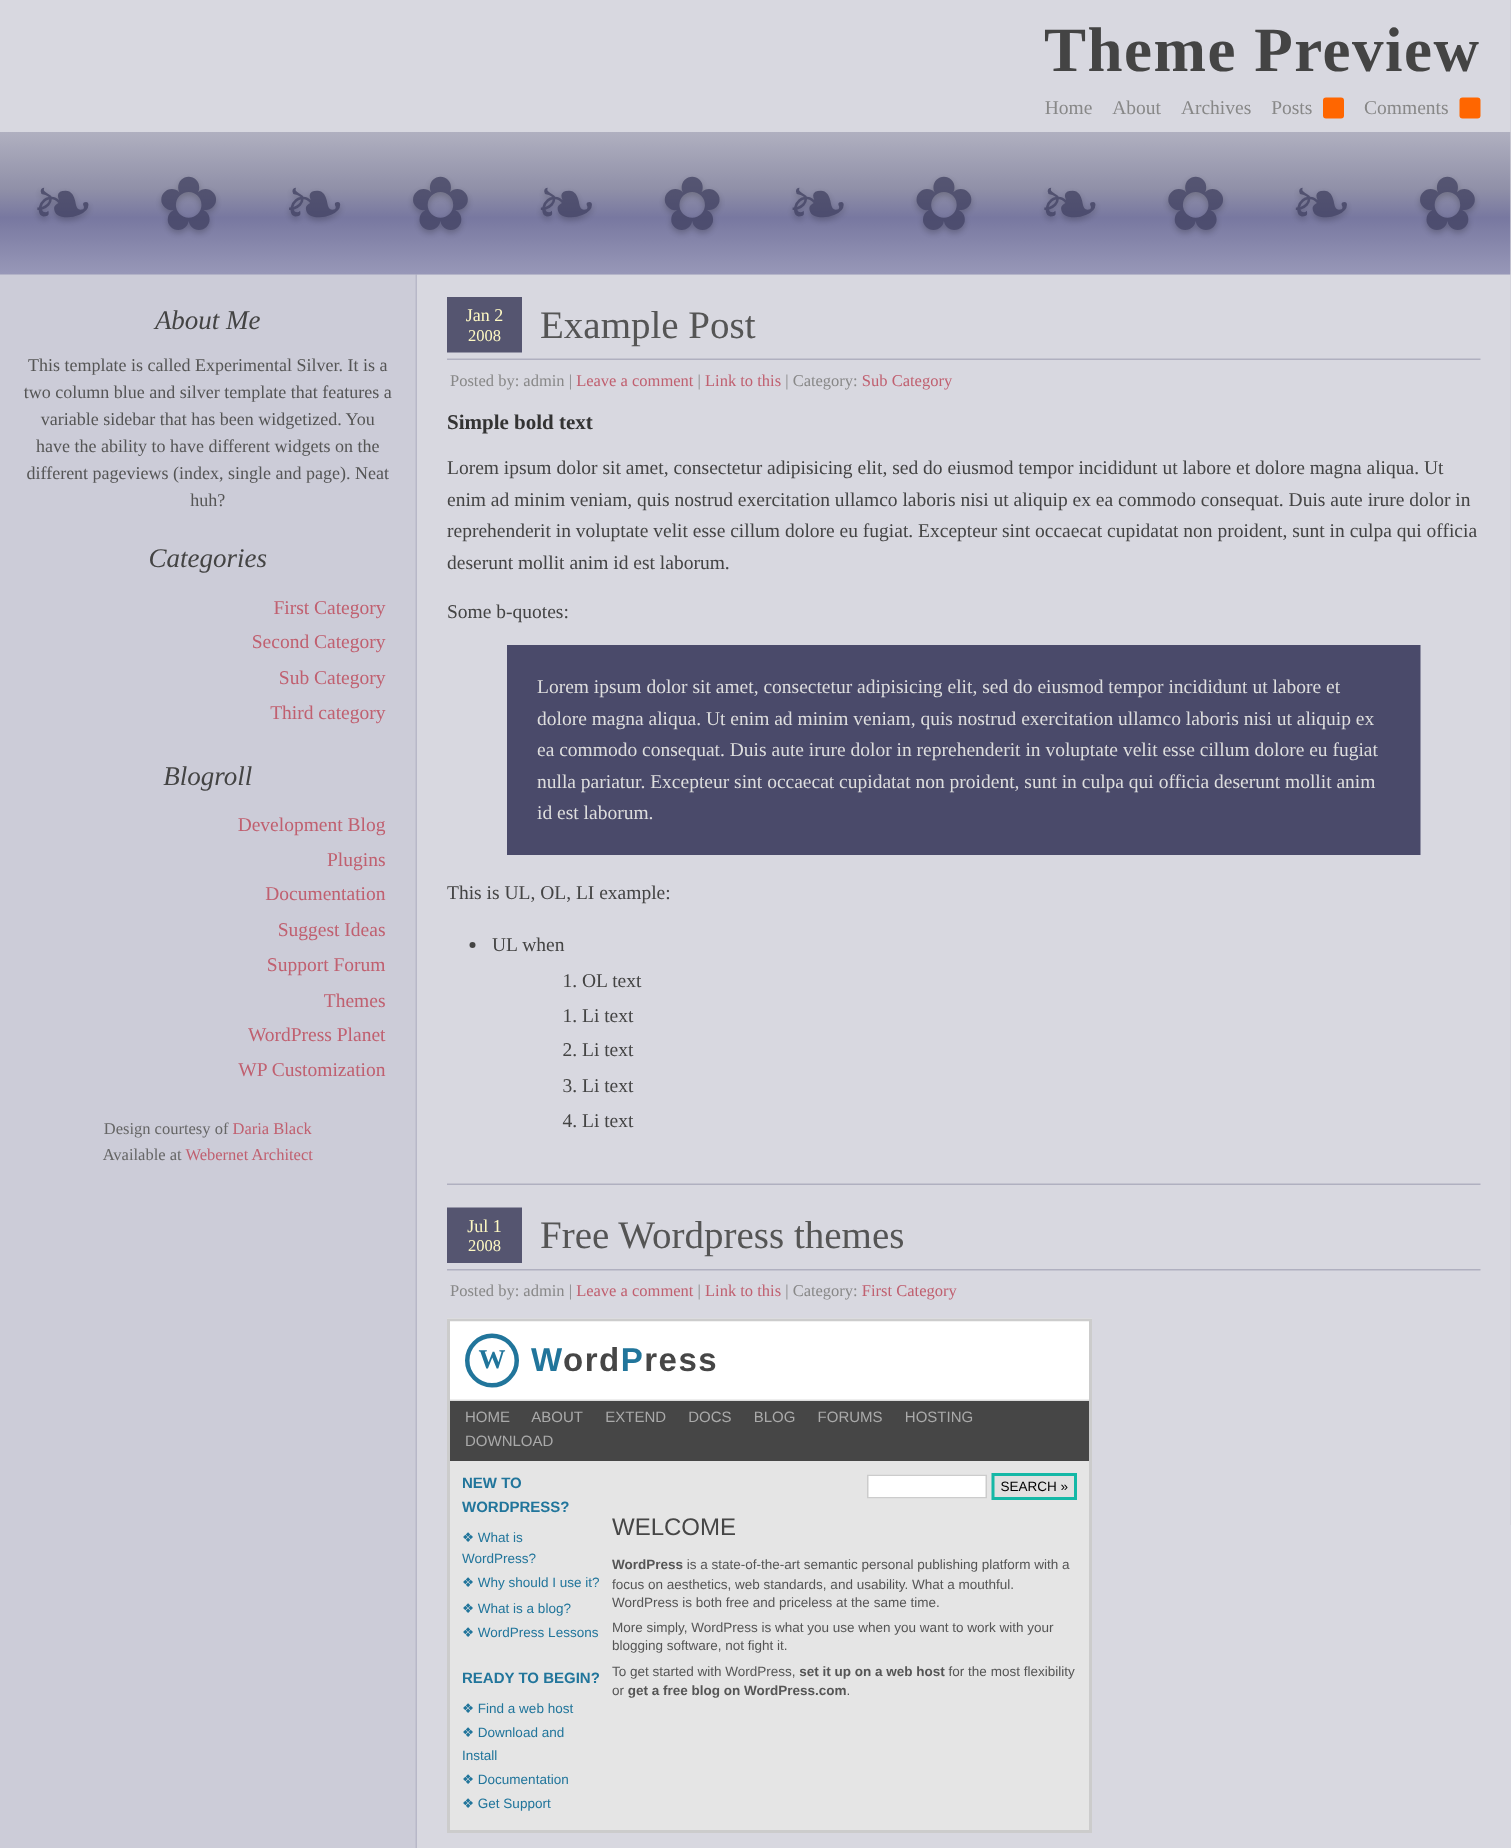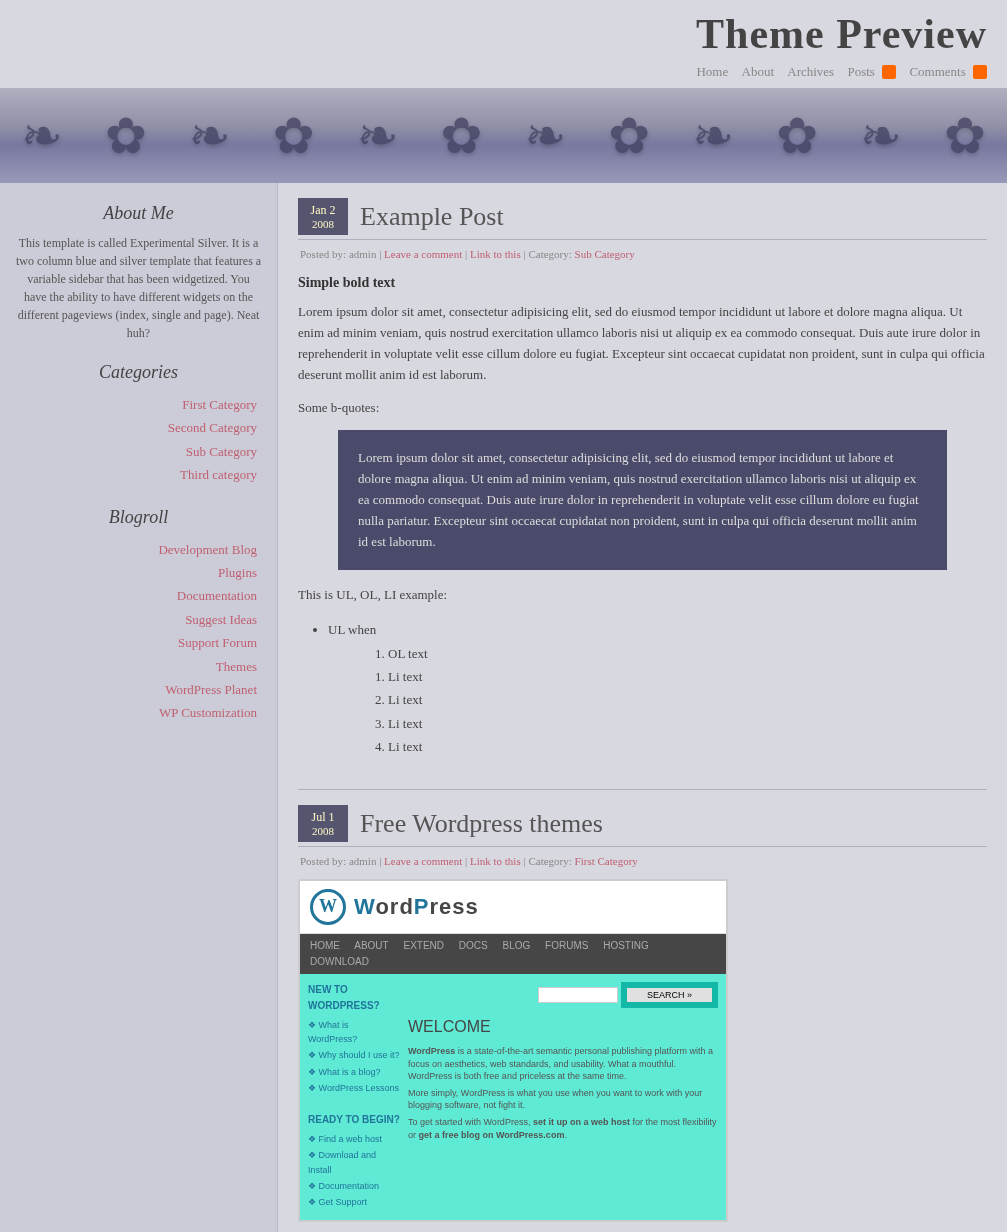--- a/index.html
+++ b/index.html
@@ -241,21 +241,21 @@
       background: #464646;
       padding: 4px 10px;
       font-size: 10px;
       color: #aaa;
       font-family: sans-serif;
     }
     .wp-nav-bar span { margin-right: 12px; }
     .wp-body {
       display: flex;
       padding: 8px;
-      background: #5eead4;
+      background: #e5e5e5;
       justify-content: space-between;
     }
     .wp-sidebar-mini {
       width: 100px;
       font-size: 9px;
       color: #555;
       padding-right: 8px;
       font-family: sans-serif;
     }
     .wp-sidebar-mini h4 { color: #21759b; font-size: 10px; margin-bottom: 4px; }
@@ -274,23 +274,23 @@
       margin-bottom: 6px;
     }
     .wp-search input {
       font-size: 9px;
       padding: 2px 4px;
       border: 1px solid #ccc;
       width: 80px;
     }
     .wp-search button {
       font-size: 9px;
-      padding: 2px 20px;
+      padding: 2px 4px;
       background: #e0e0e0;
-      border: 6px solid #14b8a6;
+      border: 2px solid #14b8a6;
     }
 
     .post-content-text { color: #444; font-size: 13px; line-height: 1.6; }
 
     
     .post-divider {
       border: none;
       border-top: 1px solid #b0b0c0;
       margin: 5px 0 15px 0;
     }
@@ -378,20 +378,26 @@
         </li>
         <li>
           <a href="#">WordPress Planet</a>
         </li>
         <li>
           <a href="#">WP Customization</a>
         </li>
       </ul>
     </div>
 
+    <div class="sidebar-footer">
+      <span>Design courtesy of</span>
+      <a href="#">Daria Black</a><br>
+      <span>Available at</span>
+      <a href="#">Webernet Architect</a>
+    </div>
 
   </div>
 
   <div id="content">
 
     <div class="post">
       <div class="post-header">
         <div class="post-date">
           <div class="month">Jan 2</div>
           <div class="year">2008</div>

